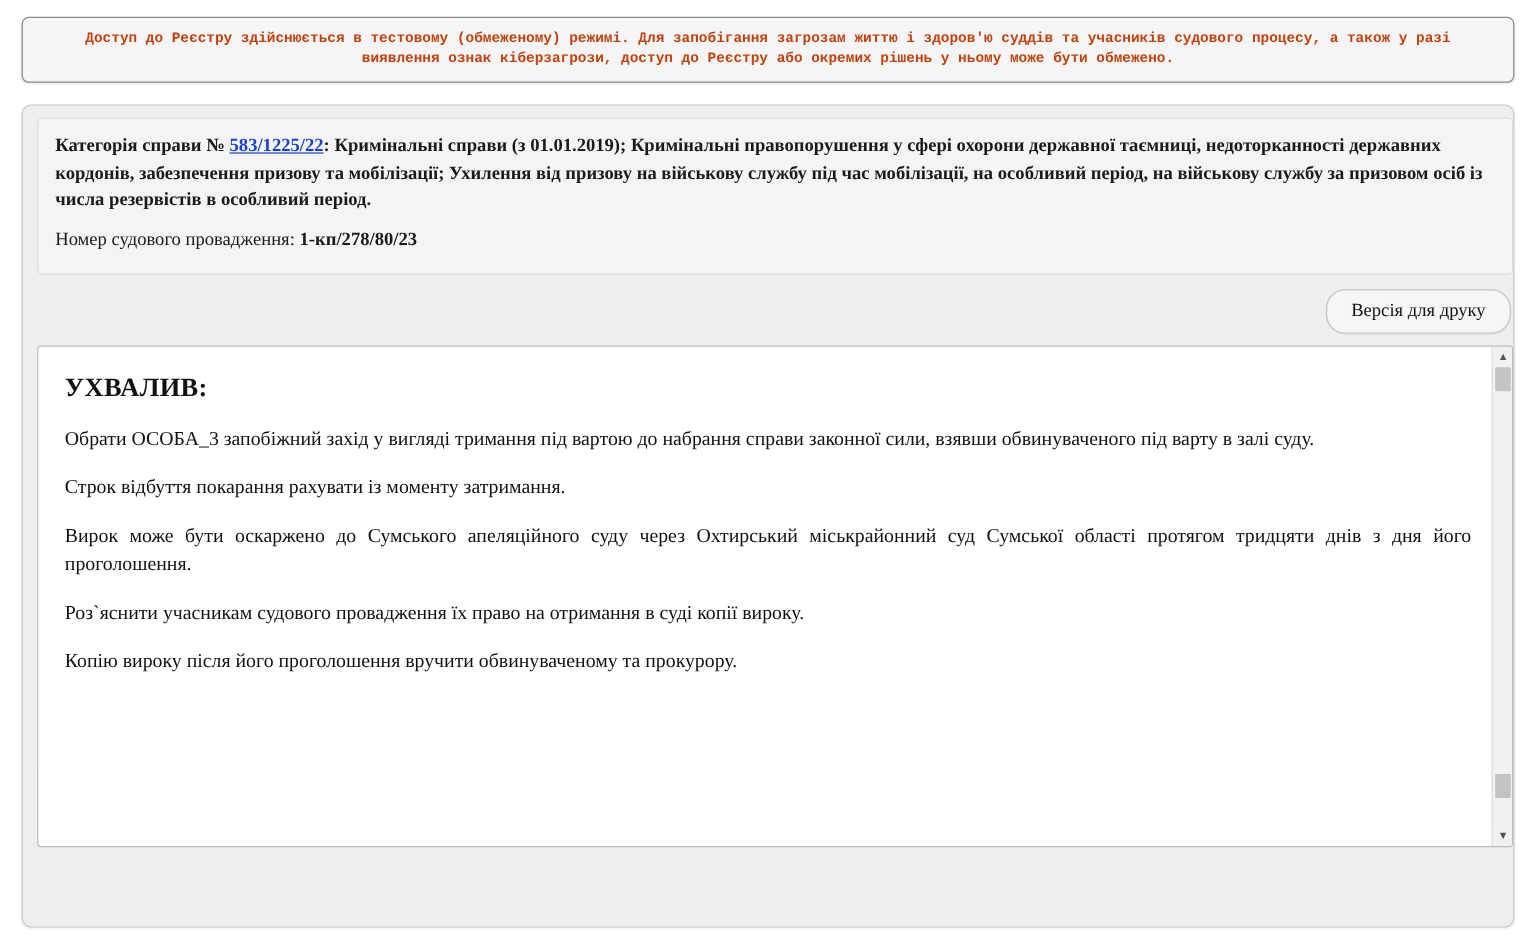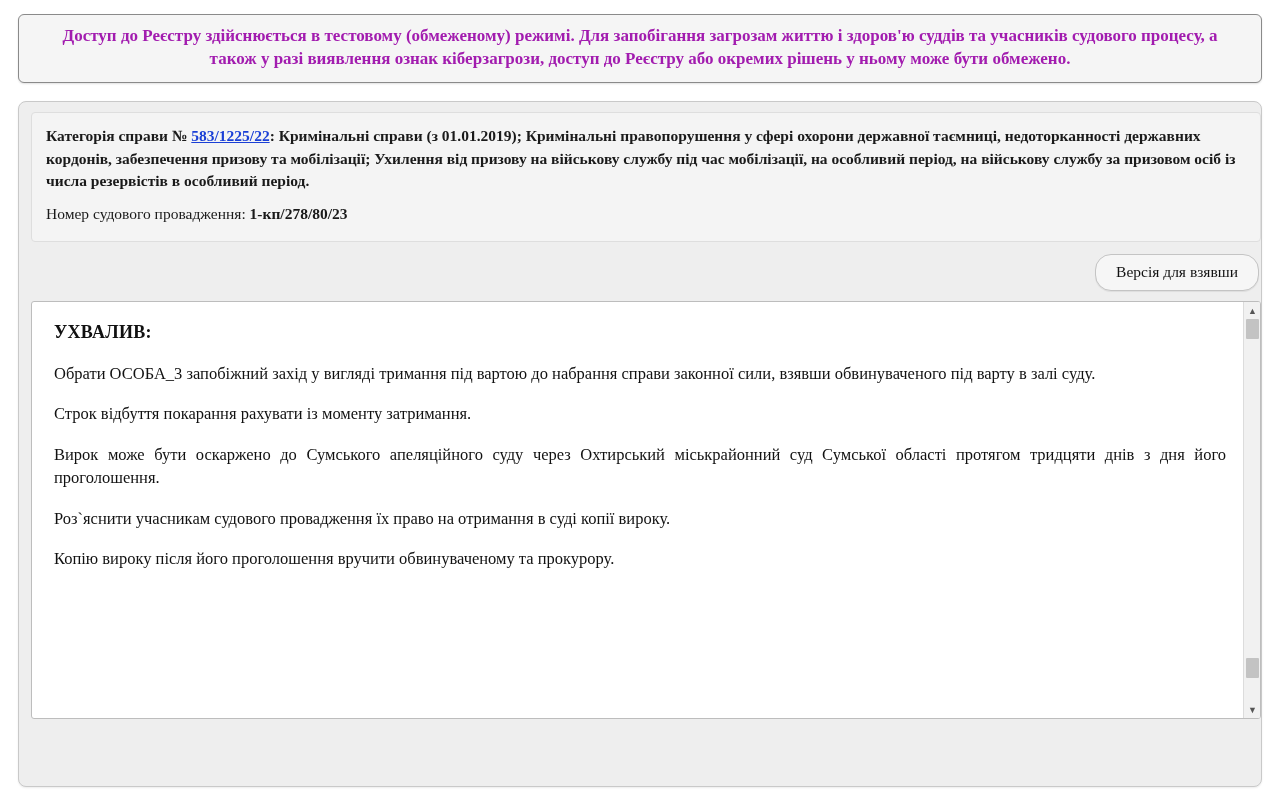--- a/index.html
+++ b/index.html
@@ -23,26 +23,26 @@
   
   .warning-banner {
     margin: 14px 18px 0 18px;
     border: 1px solid #8a8a8a;
     border-radius: 6px;
     background: #f5f5f5;
     padding: 9px 22px 11px 22px;
     box-shadow: 0 1px 2px rgba(0,0,0,0.12);
   }
   .warning-text {
-    color: #a21caf;
+    color: #c2410c;
     font-weight: bold;
-    font-size: 17px;
+    font-size: 12px;
     line-height: 1.38;
     text-align: center;
-    font-family: Liberation Serif, serif;
+    font-family: Liberation Mono, monospace;
   }
 
   
   .doc-card {
     margin: 18px 18px 0 18px;
     background: #eeeeee;
     border: 1px solid #c9c9c9;
     border-radius: 8px;
     padding: 10px 0 12px 12px;
     box-sizing: border-box;
@@ -104,21 +104,21 @@
     padding: 14px 34px 12px 22px;
     font-size: 16.5px;
     line-height: 1.42;
     color: #111;
     text-align: justify;
     height: 100%;
     box-sizing: border-box;
     overflow: hidden;
   }
   .text-inner h3 {
-    font-size: 18px;
+    font-size: 22px;
     margin: 4px 0 16px 0;
     font-weight: bold;
     letter-spacing: 0.3px;
   }
   .text-inner p {
     margin: 0 0 17px 0;
   }
 
   
   .scrollbar {
@@ -169,21 +169,21 @@
     <div class="meta-block">
       <div class="meta-line category">
         <span class="bold">Категорія справи № </span><a class="cat-link">583/1225/22</a><span class="bold">: Кримінальні справи (з 01.01.2019); Кримінальні правопорушення у сфері охорони державної таємниці, недоторканності державних кордонів, забезпечення призову та мобілізації; Ухилення від призову на військову службу під час мобілізації, на особливий період, на військову службу за призовом осіб із числа резервістів в особливий період.</span>
       </div>
       <div class="meta-line spaced">
         <span>Номер судового провадження: </span><span class="bold">1-кп/278/80/23</span>
       </div>
     </div>
 
     <div class="print-row">
-      <button class="print-button">Версія для взявши</button>
+      <button class="print-button">Версія для друку</button>
     </div>
 
     <div class="text-panel">
       <div class="text-inner">
         <h3>УХВАЛИВ:</h3>
         <p>Обрати ОСОБА_3 запобіжний захід у вигляді тримання під вартою до набрання справи законної сили, взявши обвинуваченого під варту в залі суду.</p>
         <p>Строк відбуття покарання рахувати із моменту затримання.</p>
         <p>Вирок може бути оскаржено до Сумського апеляційного суду через Охтирський міськрайонний суд Сумської області протягом тридцяти днів з дня його проголошення.</p>
         <p>Роз`яснити учасникам судового провадження їх право на отримання в суді копії вироку.</p>
         <p>Копію вироку після його проголошення вручити обвинуваченому та прокурору.</p>

